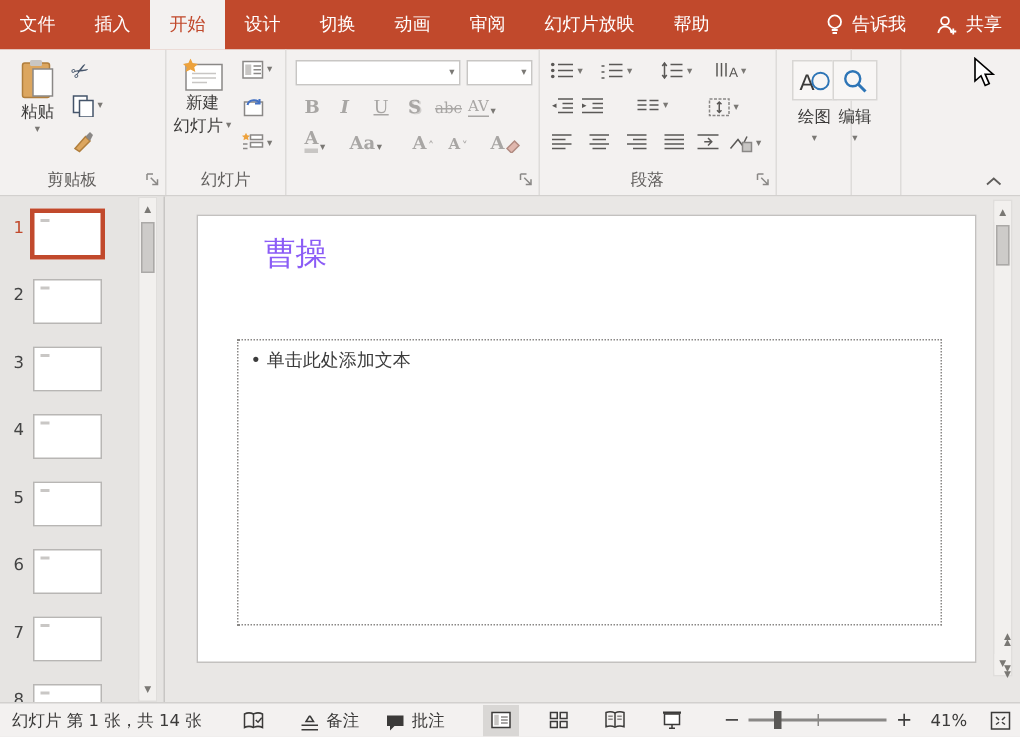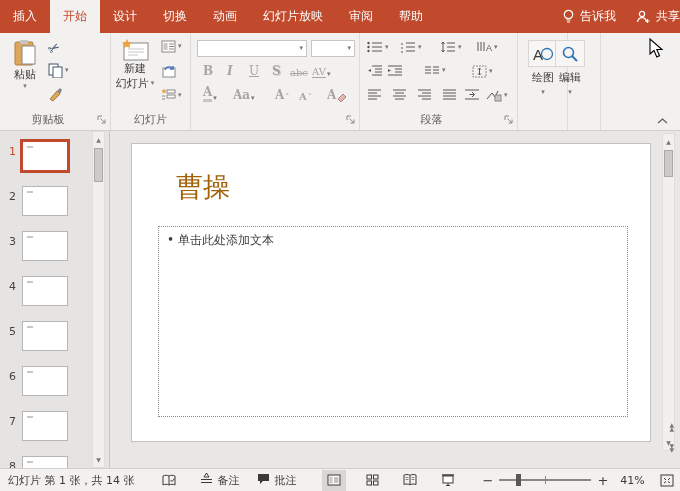--- a/index.html
+++ b/index.html
@@ -10,21 +10,21 @@
   body{margin:0;background:#fff}
   #app{position:relative;width:680px;height:491px;overflow:hidden;
        font-family:"DejaVu Sans","Liberation Sans",sans-serif;
        background:#E9E7E5;cursor:default;-webkit-user-select:none;user-select:none}
 
   
   .menubar{position:absolute;top:0;left:0;right:0;height:33px;background:var(--accent);
            display:flex;align-items:stretch;color:#fff;font-size:12px}
   .tab{display:flex;align-items:center;padding:0 13px}
   .tab.active{background:var(--ribbon);color:var(--accent)}
-  .mb-right{margin-left:auto;display:flex;align-items:center;gap:20px;}
+  .mb-right{margin-left:auto;display:flex;align-items:center;gap:20px;padding-right:12px}
   .mb-tool{display:flex;align-items:center;gap:5px}
 
   
   .ribbon{position:absolute;top:33px;left:0;right:0;height:98px;background:var(--ribbon);
           border-bottom:1px solid var(--border);font-size:11px;color:var(--txt)}
   .group{position:absolute;top:0;height:97px;border-right:1px solid var(--sep)}
   .grp-label{position:absolute;bottom:3px;left:0;right:14px;text-align:center;
              font-size:11px;color:#605E5C}
   .grp-label.full{right:0}
   .launcher{position:absolute;right:3px;bottom:5px;width:10px;height:10px}
@@ -52,55 +52,56 @@
   .tbox::after{content:"";position:absolute;left:4px;top:4px;width:6px;height:2px;background:#C9C7C5}
   .tbox.sel{width:50px;height:34px;border:3px solid var(--accent);margin-top:1px;margin-left:-2px}
   .vscroll{position:absolute;width:13px;background:#F2F0EE;border:1px solid #E0DEDC}
   .sb-btn{position:absolute;left:0;width:11px;height:13px;display:flex;align-items:center;
           justify-content:center;font-size:6px;color:#7A7874;background:#F2F0EE}
   .sb-thumb{position:absolute;left:1px;width:9px;background:#CDCBC9;border:1px solid #ABA9A7}
 
   .canvas{position:absolute;left:111px;top:0;right:0;height:337px;background:#E9E7E5}
   .slide{position:absolute;left:20px;top:12px;width:520px;height:299px;background:#fff;
          border:1px solid #C3C1BF}
-  .slide-title{position:absolute;left:44px;top:25px;font-size:27px;color:#a16207;
+  .slide-title{position:absolute;left:44px;top:11px;font-size:21px;color:#8b5cf6;
                font-family:"DejaVu Serif","Liberation Serif",serif}
   .body-ph{position:absolute;left:26px;top:82px;width:470px;height:191px;
            border:1px dotted #8A8886;padding:5px 8px;font-size:12px;color:#3C3C3C;
            font-family:"DejaVu Serif","Liberation Serif",serif}
   .dblarrow{line-height:4px;font-size:6px;color:#7A7874;text-align:center}
 
   
   .statusbar{position:absolute;left:0;right:0;bottom:0;height:23px;background:var(--ribbon);
              border-top:1px solid var(--border);display:flex;align-items:center;
              font-size:11px;color:var(--txt)}
-  .sb-item{display:flex;align-items:flex-start;gap:4px}
+  .sb-item{display:flex;align-items:flex-end;gap:4px}
   .viewbtn{width:24px;height:21px;display:flex;align-items:center;justify-content:center}
   .viewbtn.active{background:#D9D7D5}
   .zoom-track{position:relative;width:92px;height:2px;background:#8A8886;margin:0 6px}
   .zoom-tick{position:absolute;left:50%;top:-3px;width:1px;height:8px;background:#8A8886}
   .zoom-thumb{position:absolute;left:18%;top:-5px;width:5px;height:12px;background:#5A5856}
 
   .cursor{position:absolute;left:649px;top:38px;z-index:50}
   .collapse{position:absolute;right:12px;bottom:6px}
   svg{display:block}
 </style>
 </head>
 <body>
 
 <div id="app">
 
   <header class="menubar">
+    <div class="tab">文件</div>
     <div class="tab">插入</div>
     <div class="tab active">开始</div>
     <div class="tab">设计</div>
     <div class="tab">切换</div>
     <div class="tab">动画</div>
+    <div class="tab">审阅</div>
     <div class="tab">幻灯片放映</div>
-    <div class="tab">审阅</div>
     <div class="tab">帮助</div>
     <div class="mb-right">
       <div class="mb-tool">
         <span>
           <svg width="13" height="15" viewBox="0 0 13 15">
               <circle cx="6.5" cy="5.5" r="4.2" fill="none" stroke="#fff" stroke-width="1.2"></circle>
               <path d="M4.5 11h4M5 13h3" stroke="#fff" stroke-width="1.2" fill="none"></path>
             </svg>
         </span>
         <span>告诉我</span>

